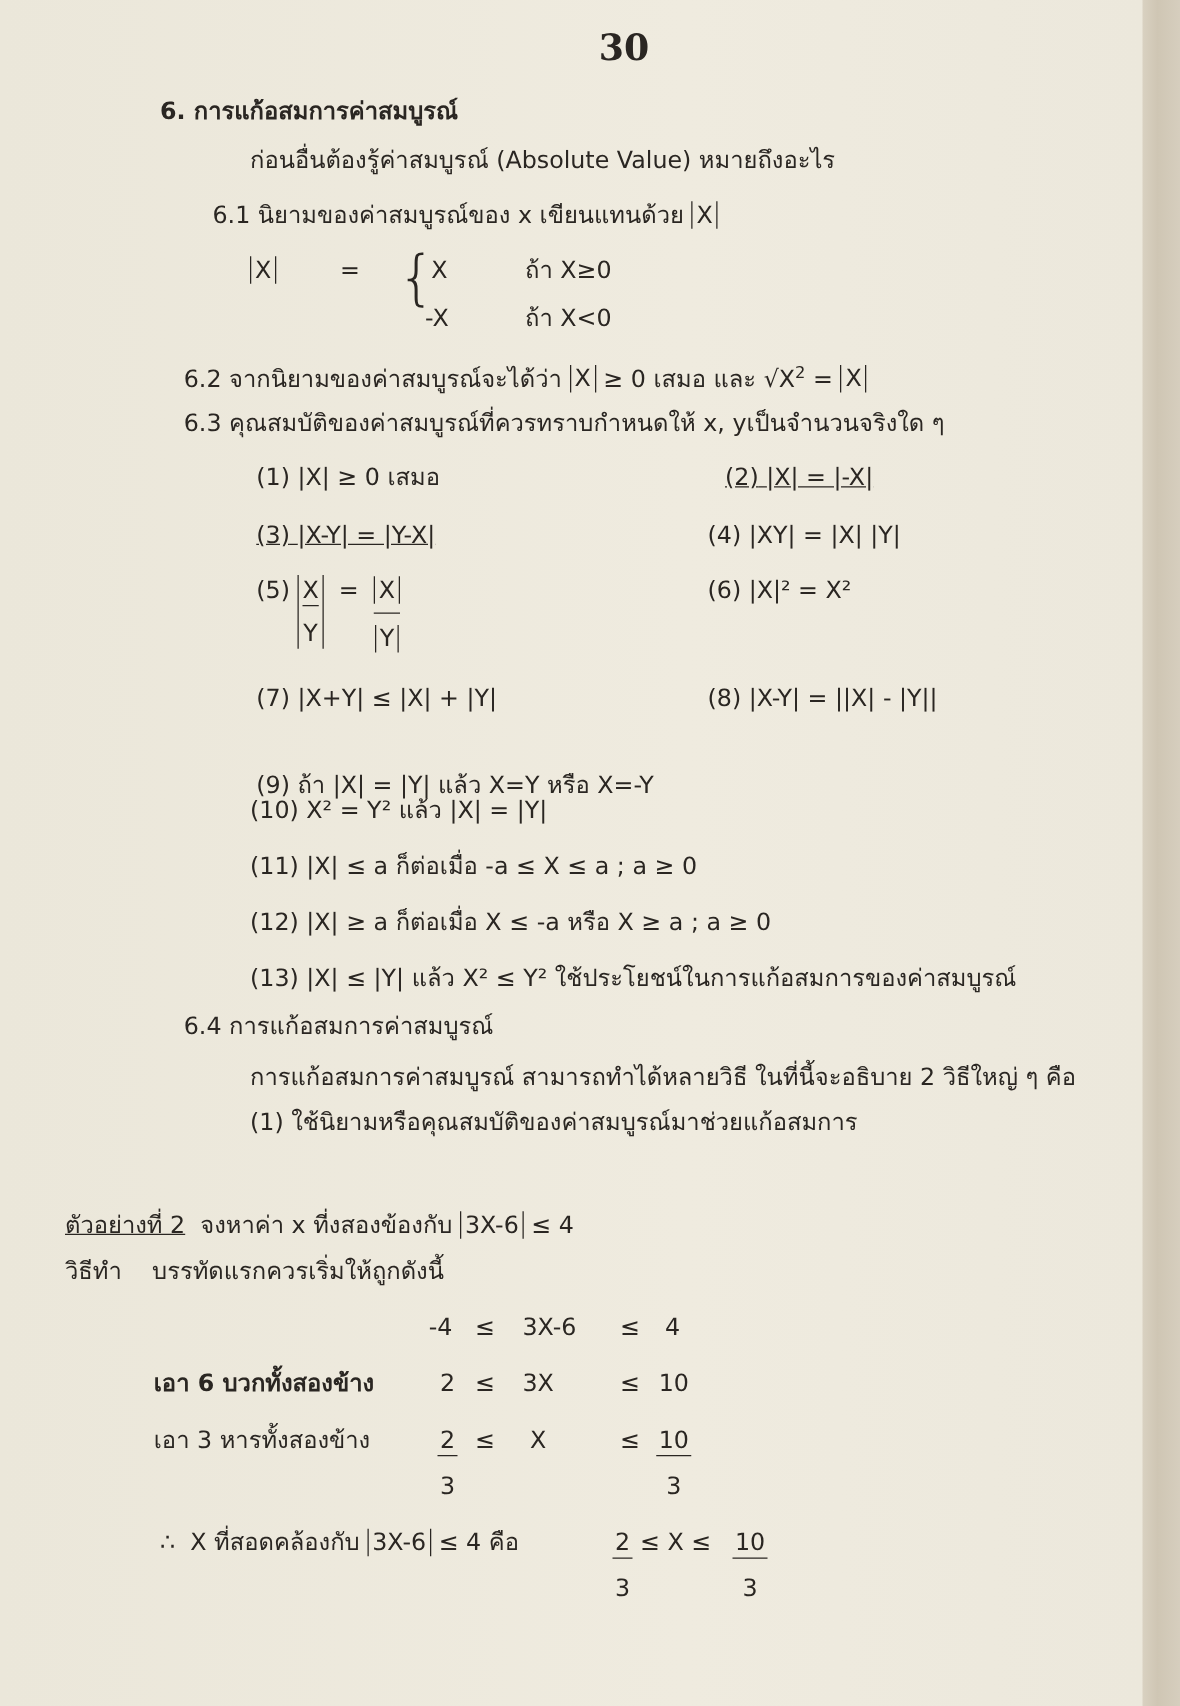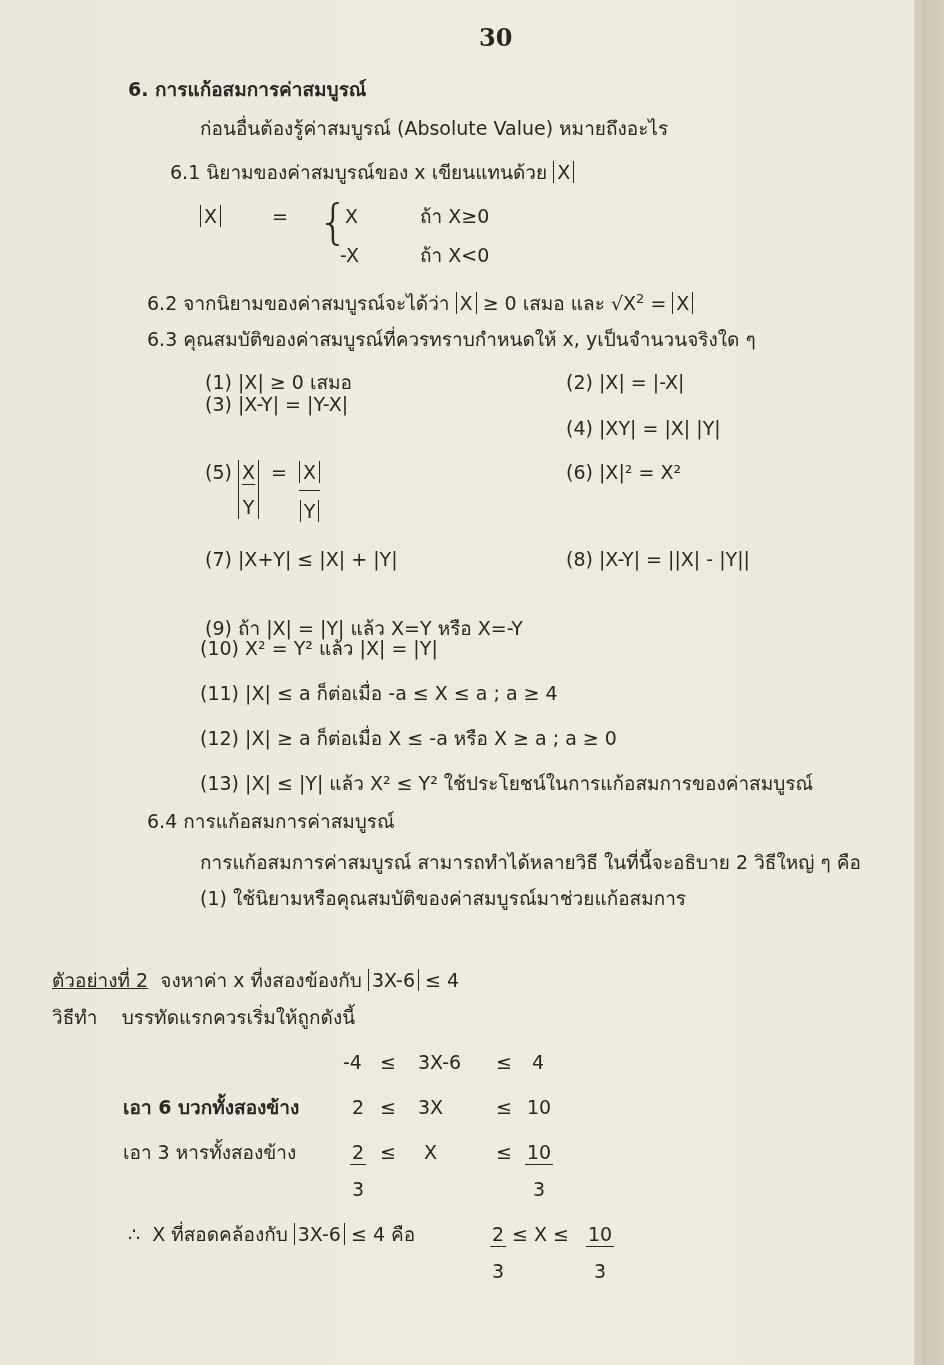--- a/index.html
+++ b/index.html
@@ -26,21 +26,21 @@
   .u { text-decoration:underline; }
   .brace { position:absolute; font-size:48px; line-height:48px; font-weight:200; color:#2a2622; }
   sup { font-size:13px; }
 </style>
 </head>
 <body>
 
 <div class="page"></div>
 <div class="edge"></div>
 
-<div class="t b serif" style="left:479px;top:26px;font-size:24px;">30</div>
+<div class="t b serif" style="left:479px;top:26px;font-size:29px;">30</div>
 
 <div class="t b" style="left:128px;top:77px;">6. การแก้อสมการค่าสมบูรณ์</div>
 <div class="t" style="left:200px;top:116px;">ก่อนอื่นต้องรู้ค่าสมบูรณ์ (Absolute Value) หมายถึงอะไร</div>
 
 <div class="t" style="left:147px;top:160px;margin-left:23px;">
   <span>6.1  นิยามของค่าสมบูรณ์ของ x เขียนแทนด้วย</span>
   <span class="abs">X</span>
 </div>
 <div class="t" style="left:200px;top:204px;"><span class="abs">X</span></div>
 <div class="t" style="left:272px;top:204px;">=</div>
@@ -54,41 +54,41 @@
   <span>6.2  จากนิยามของค่าสมบูรณ์จะได้ว่า</span>
   <span class="abs">X</span>
   <span>≥ 0 เสมอ และ √X</span><sup>2</sup>
   <span>=</span>
   <span class="abs">X</span>
 </div>
 
 <div class="t" style="left:147px;top:327px;">6.3  คุณสมบัติของค่าสมบูรณ์ที่ควรทราบกำหนดให้ x, yเป็นจำนวนจริงใด ๆ</div>
 
 <div class="t" style="left:205px;top:370px;"><span>(1)</span> <span>|X| ≥ 0 เสมอ</span></div>
-<div class="t" style="left:566px;top:370px;"><span>(2)</span> <span>|X| = |-X|</span></div>
-<div class="t" style="left:205px;top:392px;"><span>(3)</span> <span>|X-Y| = |Y-X|</span></div>
+<div class="t" style="left:580px;top:370px;text-decoration:underline;"><span>(2)</span> <span>|X| = |-X|</span></div>
+<div class="t" style="left:205px;top:416px;text-decoration:underline;"><span>(3)</span> <span>|X-Y| = |Y-X|</span></div>
 <div class="t" style="left:566px;top:416px;text-align:right;"><span>(4)</span> <span>|XY| = |X| |Y|</span></div>
 
 <div class="t" style="left:205px;top:460px;">
   <span>(5)</span>
   <span style="display:inline-block;vertical-align:top;border-left:1.5px solid #2a2622;border-right:1.5px solid #2a2622;padding:0 3px;text-align:center;">
     <span style="display:block;border-bottom:1.5px solid #2a2622;">X</span><span style="display:block;padding-top:10px;">Y</span>
   </span>
   &nbsp;=&nbsp;
   <span style="display:inline-block;vertical-align:top;text-align:center;">
     <span style="display:block;border-bottom:1.5px solid #2a2622;padding-bottom:6px;"><span class="abs">X</span></span><span style="display:block;padding-top:8px;"><span class="abs">Y</span></span>
   </span>
 </div>
 <div class="t" style="left:566px;top:460px;"><span>(6)</span> <span>|X|² = X²</span></div>
 
 <div class="t" style="left:205px;top:547px;"><span>(7)</span> <span>|X+Y| ≤ |X| + |Y|</span></div>
 <div class="t" style="left:566px;top:547px;"><span>(8)</span> <span>|X-Y| = ||X| - |Y||</span></div>
 <div class="t" style="left:205px;top:592px;margin-top:24px;"><span>(9)</span> <span>ถ้า |X| = |Y| แล้ว X=Y หรือ X=-Y</span></div>
 <div class="t" style="left:200px;top:636px;"><span>(10)</span> <span>X² = Y² แล้ว |X| = |Y|</span></div>
-<div class="t" style="left:200px;top:681px;"><span>(11)</span> <span>|X| ≤ a  ก็ต่อเมื่อ -a ≤ X ≤ a ;  a ≥ 4</span></div>
+<div class="t" style="left:200px;top:681px;"><span>(11)</span> <span>|X| ≤ a  ก็ต่อเมื่อ -a ≤ X ≤ a ;  a ≥ 0</span></div>
 <div class="t" style="left:200px;top:726px;"><span>(12)</span> <span>|X| ≥ a  ก็ต่อเมื่อ X ≤ -a หรือ X ≥ a ; a ≥ 0</span></div>
 <div class="t" style="left:200px;top:771px;"><span>(13)</span> <span>|X| ≤ |Y|  แล้ว X² ≤ Y² ใช้ประโยชน์ในการแก้อสมการของค่าสมบูรณ์</span></div>
 
 <div class="t" style="left:147px;top:809px;">6.4  การแก้อสมการค่าสมบูรณ์</div>
 <div class="t" style="left:200px;top:850px;">การแก้อสมการค่าสมบูรณ์ สามารถทำได้หลายวิธี ในที่นี้จะอธิบาย 2 วิธีใหญ่ ๆ คือ</div>
 <div class="t" style="left:200px;top:886px;">(1)  ใช้นิยามหรือคุณสมบัติของค่าสมบูรณ์มาช่วยแก้อสมการ</div>
 
 <div class="t" style="left:52px;top:968px;">
   <span class="u">ตัวอย่างที่ 2</span>&nbsp;
   <span>จงหาค่า x ที่งสองข้องกับ</span>

